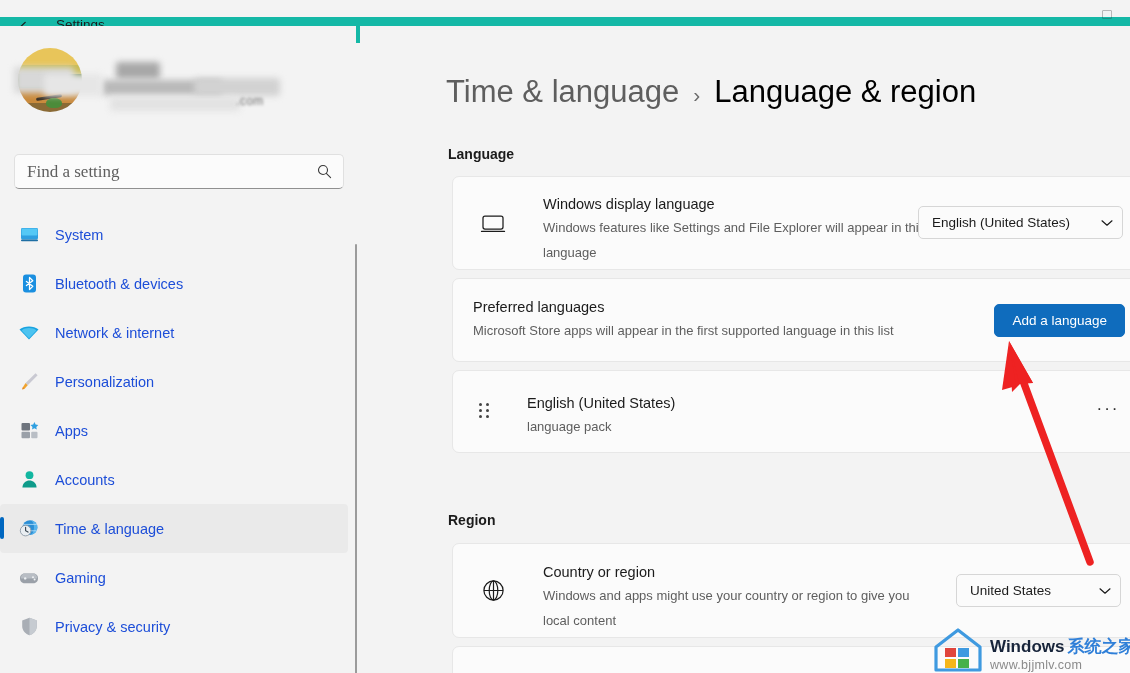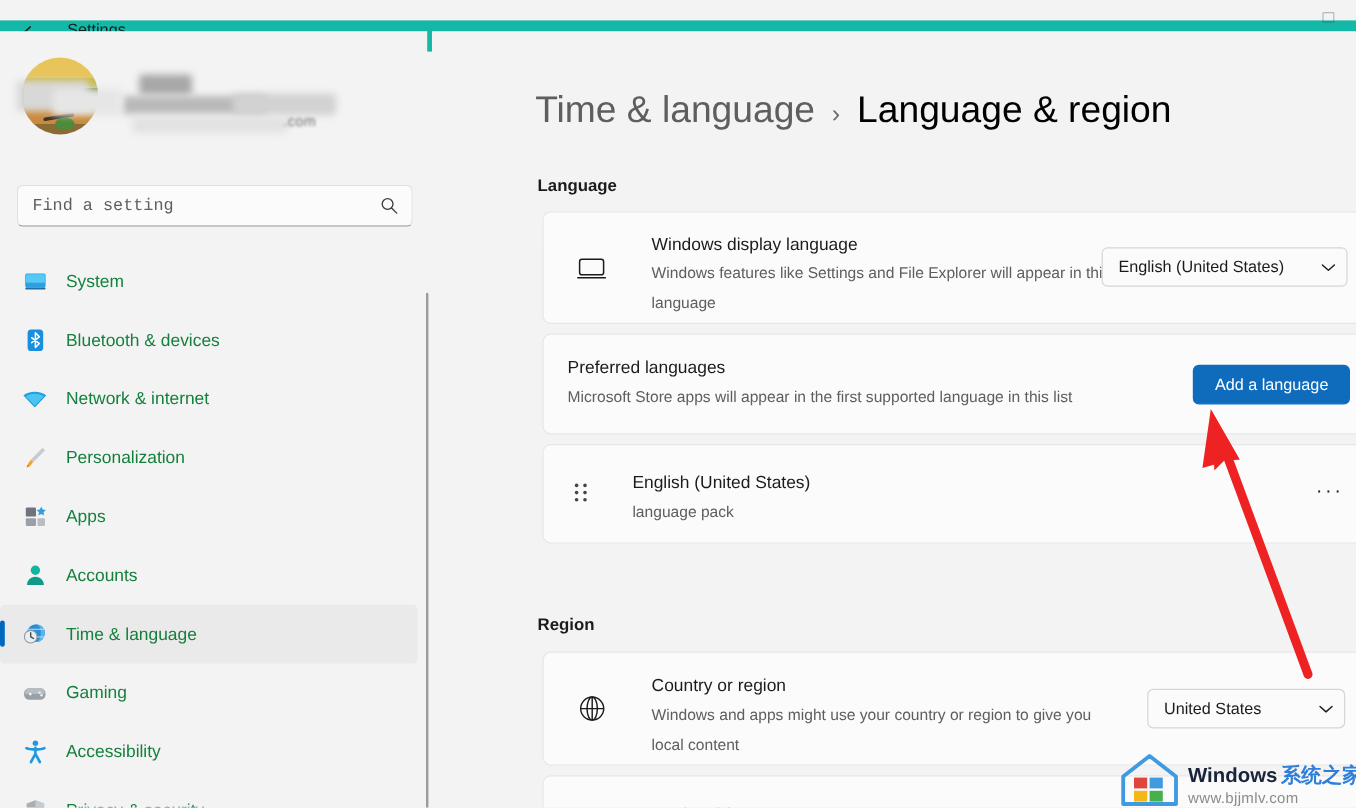--- a/index.html
+++ b/index.html
@@ -93,22 +93,22 @@
     background: #fbfbfb;
     border: 1px solid #e0e0e0;
     border-bottom: 1px solid #909090;
     border-radius: 5px;
     position: relative; cursor: text;
   }
   .searchbox input {
     position: absolute; left: 12px; top: 0;
     width: 276px; height: 33px;
     border: 0; outline: 0; background: transparent;
-    font-family: Liberation Mono, monospace;
-    font-size: 14px; color: #1b1b1b;
+    font-family: Liberation Serif, serif;
+    font-size: 17px; color: #1b1b1b;
   }
   .searchbox input::placeholder { color: #5e5e5e; }
   .search-ico { position: absolute; right: 11px; top: 9px; }
 
   .navlist { position: absolute; left: 0; top: 184px; width: 356px; }
   .navitem {
     position: relative; height: 49px; width: 348px;
     display: flex; align-items: center;
     border-radius: 4px; cursor: pointer;
   }
@@ -116,21 +116,21 @@
   .navitem.selected::before {
     content: ""; position: absolute; left: 0px; top: 13px;
     width: 4px; height: 22px; border-radius: 2px; background: #0067c0;
   }
   .nav-ico {
     width: 26px; height: 26px; margin-left: 16px;
     display: flex; align-items: center; justify-content: center;
     flex: 0 0 26px;
   }
   .nav-label {
-    margin-left: 13px; font-size: 14.5px; color: #15803d;
+    margin-left: 13px; font-size: 14.5px; color: #1d4ed8;
     white-space: nowrap;
   }
 
   .side-scrollbar {
     position: absolute; left: 355px; top: 218px;
     width: 2px; height: 452px; background: #9b9b9b; border-radius: 1px;
     cursor: pointer;
   }
 
   
@@ -359,30 +359,20 @@
             <path d="M5.6 6.6 H16.4 A5 5 0 0 1 16.4 16.2 H5.6 A5 5 0 0 1 5.6 6.6 Z" fill="#9aa0a8"></path>
             <path d="M5.6 6.6 H16.4 A5 5 0 0 1 19 11.4 H3 A5 5 0 0 1 5.6 6.6 Z" fill="#b8bdc4"></path>
             <circle cx="7.2" cy="11.4" r="1.2" fill="#eef1f4"></circle>
             <circle cx="15" cy="10.2" r="1" fill="#eef1f4"></circle>
             <circle cx="16.6" cy="12.4" r="1" fill="#eef1f4"></circle>
           </svg>
         </span>
         <span class="nav-label">Gaming</span>
       </div>
 
-      <div class="navitem">
-        <span class="nav-ico">
-          <svg width="21" height="21" viewBox="0 0 21 21">
-            <circle cx="10.5" cy="3.4" r="2.3" fill="#1e9ae0"></circle>
-            <path d="M3 7.4 C6 8.9 15 8.9 18 7.4" stroke="#1e9ae0" stroke-width="2.2" fill="none" stroke-linecap="round"></path>
-            <path d="M10.5 7.2 V12.2 M10.5 12.2 L6.8 19 M10.5 12.2 L14.2 19" stroke="#1e9ae0" stroke-width="2.2" fill="none" stroke-linecap="round"></path>
-          </svg>
-        </span>
-        <span class="nav-label">Accessibility</span>
-      </div>
 
       <div class="navitem">
         <span class="nav-ico">
           <svg width="21" height="21" viewBox="0 0 21 21">
             <path d="M10.5 1.8 L17.8 4.6 V10 C17.8 14.8 14.4 18.1 10.5 19.3
                      C6.6 18.1 3.2 14.8 3.2 10 V4.6 Z" fill="#a9aeb5"></path>
             <path d="M10.5 1.8 L17.8 4.6 V10 C17.8 14.8 14.4 18.1 10.5 19.3 Z" fill="#c6cbd1"></path>
           </svg>
         </span>
         <span class="nav-label">Privacy &amp; security</span>

